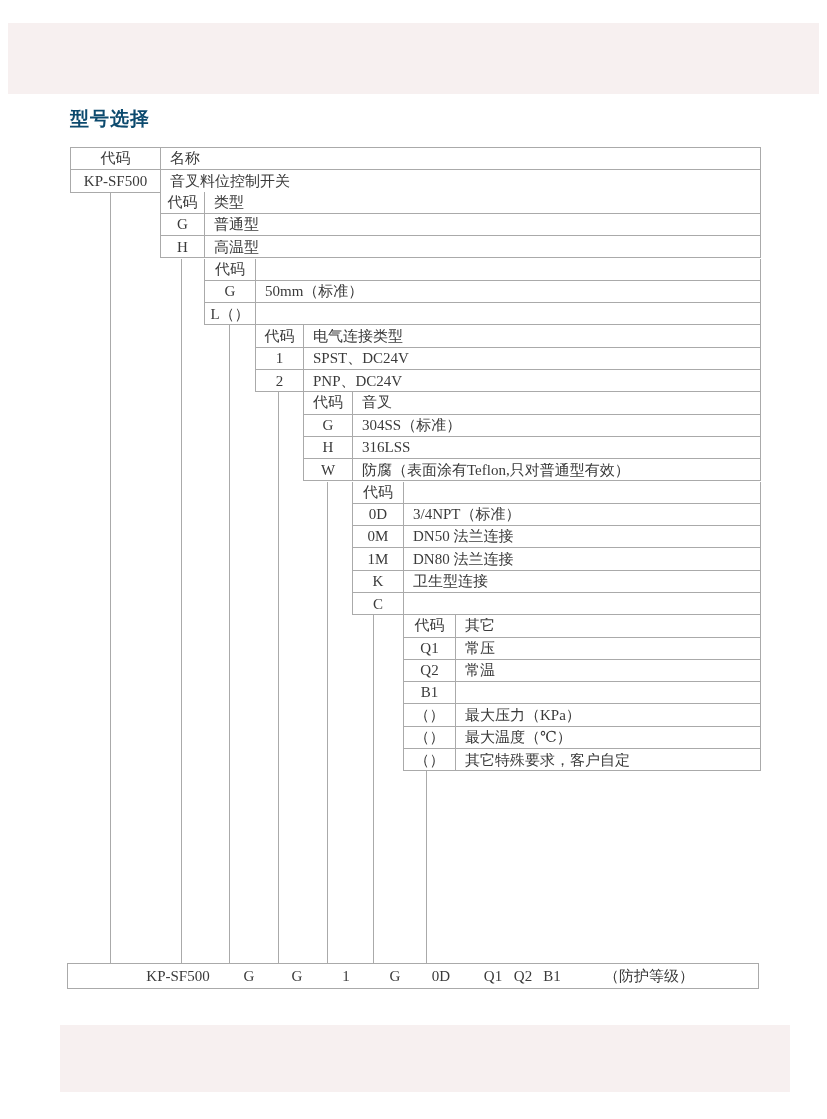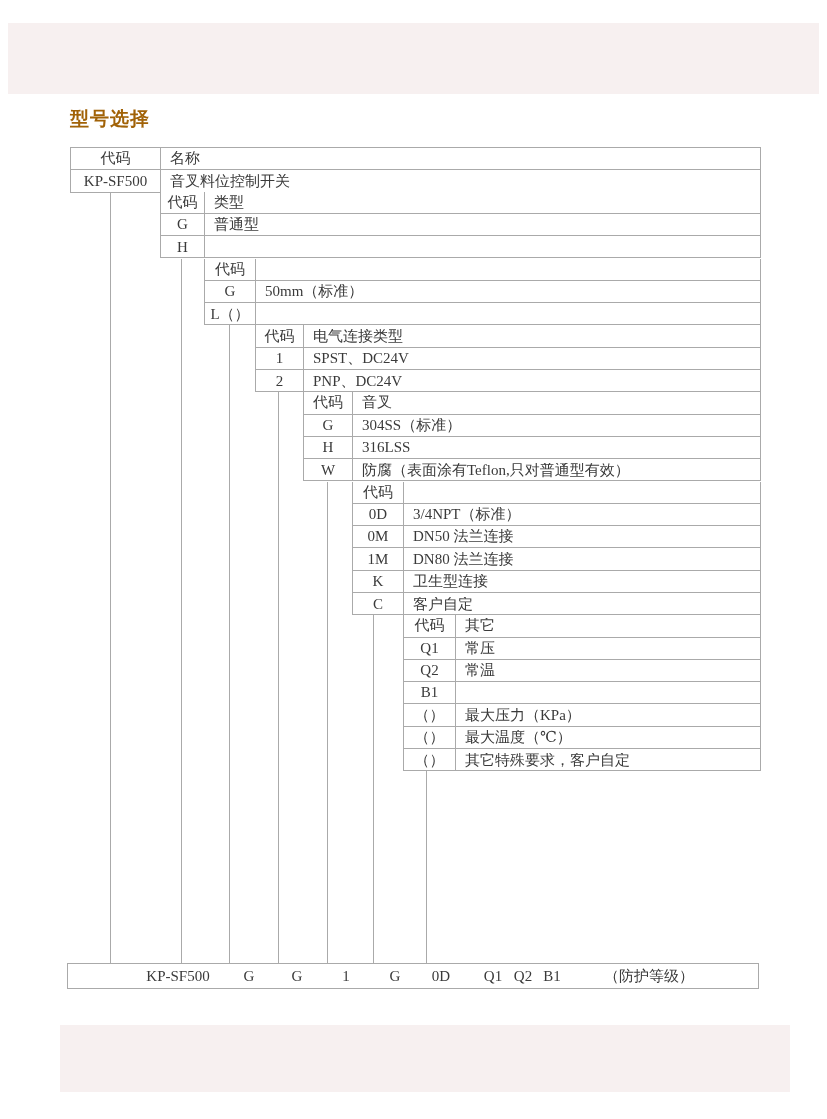--- a/index.html
+++ b/index.html
@@ -12,21 +12,21 @@
   .page{
     position:relative;width:827px;height:1119px;background:#ffffff;overflow:hidden;
     font-family:"Liberation Serif","DejaVu Serif",serif;color:var(--text);
   }
   .band{position:absolute;}
   .band-top{left:8px;top:23px;width:811px;height:71px;}
   .band-bottom{left:60px;top:1025px;width:730px;height:67px;}
   .title{
     position:absolute;left:70px;top:106px;
     font-family:Liberation Mono, monospace;
-    font-weight:bold;font-size:19px;color:#a16207;letter-spacing:1px;
+    font-weight:bold;font-size:19px;color:#0c4a6e;letter-spacing:1px;
   }
   #selection-table{position:absolute;left:0;top:0;width:827px;height:1119px;}
   .level{
     position:absolute;
     border:1px solid var(--border);
     border-top:none;
     background:#ffffff;
   }
   .level.first{border-top:1px solid var(--border);}
   .trow{display:flex;align-items:center;font-size:15px;line-height:1;}
@@ -68,20 +68,21 @@
         <div class="trow rb" style="height: 22.3px;">
           <div class="code" style="width: 44px;">代码</div>
           <div class="desc">类型</div>
         </div>
         <div class="trow rb" style="height: 22.3px;">
           <div class="code" style="width: 44px;">G</div>
           <div class="desc">普通型</div>
         </div>
         <div class="trow" style="height: 22.3px;">
           <div class="code" style="width: 44px;">H</div>
+          <div class="desc">高温型</div>
         </div>
       </div>
       <div class="connector" style="left: 181px; top: 258.5px; height: 704.5px;"></div>
       <div class="level" style="left: 204px; top: 258.5px; width: 557px; height: 66.9px;">
         <div class="trow rb" style="height: 22.3px;">
           <div class="code" style="width: 51px;">代码</div>
         </div>
         <div class="trow rb" style="height: 22.3px;">
           <div class="code" style="width: 51px;">G</div>
           <div class="desc">50mm（标准）</div>
@@ -140,21 +141,20 @@
         <div class="trow rb" style="height: 22.3px;">
           <div class="code" style="width: 51px;">1M</div>
           <div class="desc">DN80 法兰连接</div>
         </div>
         <div class="trow rb" style="height: 22.3px;">
           <div class="code" style="width: 51px;">K</div>
           <div class="desc">卫生型连接</div>
         </div>
         <div class="trow" style="height: 22.3px;">
           <div class="code" style="width: 51px;">C</div>
-          <div class="desc">客户自定</div>
         </div>
       </div>
       <div class="connector" style="left: 373px; top: 615.3px; height: 347.7px;"></div>
       <div class="level" style="left: 403px; top: 615.3px; width: 358px; height: 156.1px;">
         <div class="trow rb" style="height: 22.3px;">
           <div class="code" style="width: 52px;">代码</div>
           <div class="desc">其它</div>
         </div>
         <div class="trow rb" style="height: 22.3px;">
           <div class="code" style="width: 52px;">Q1</div>

